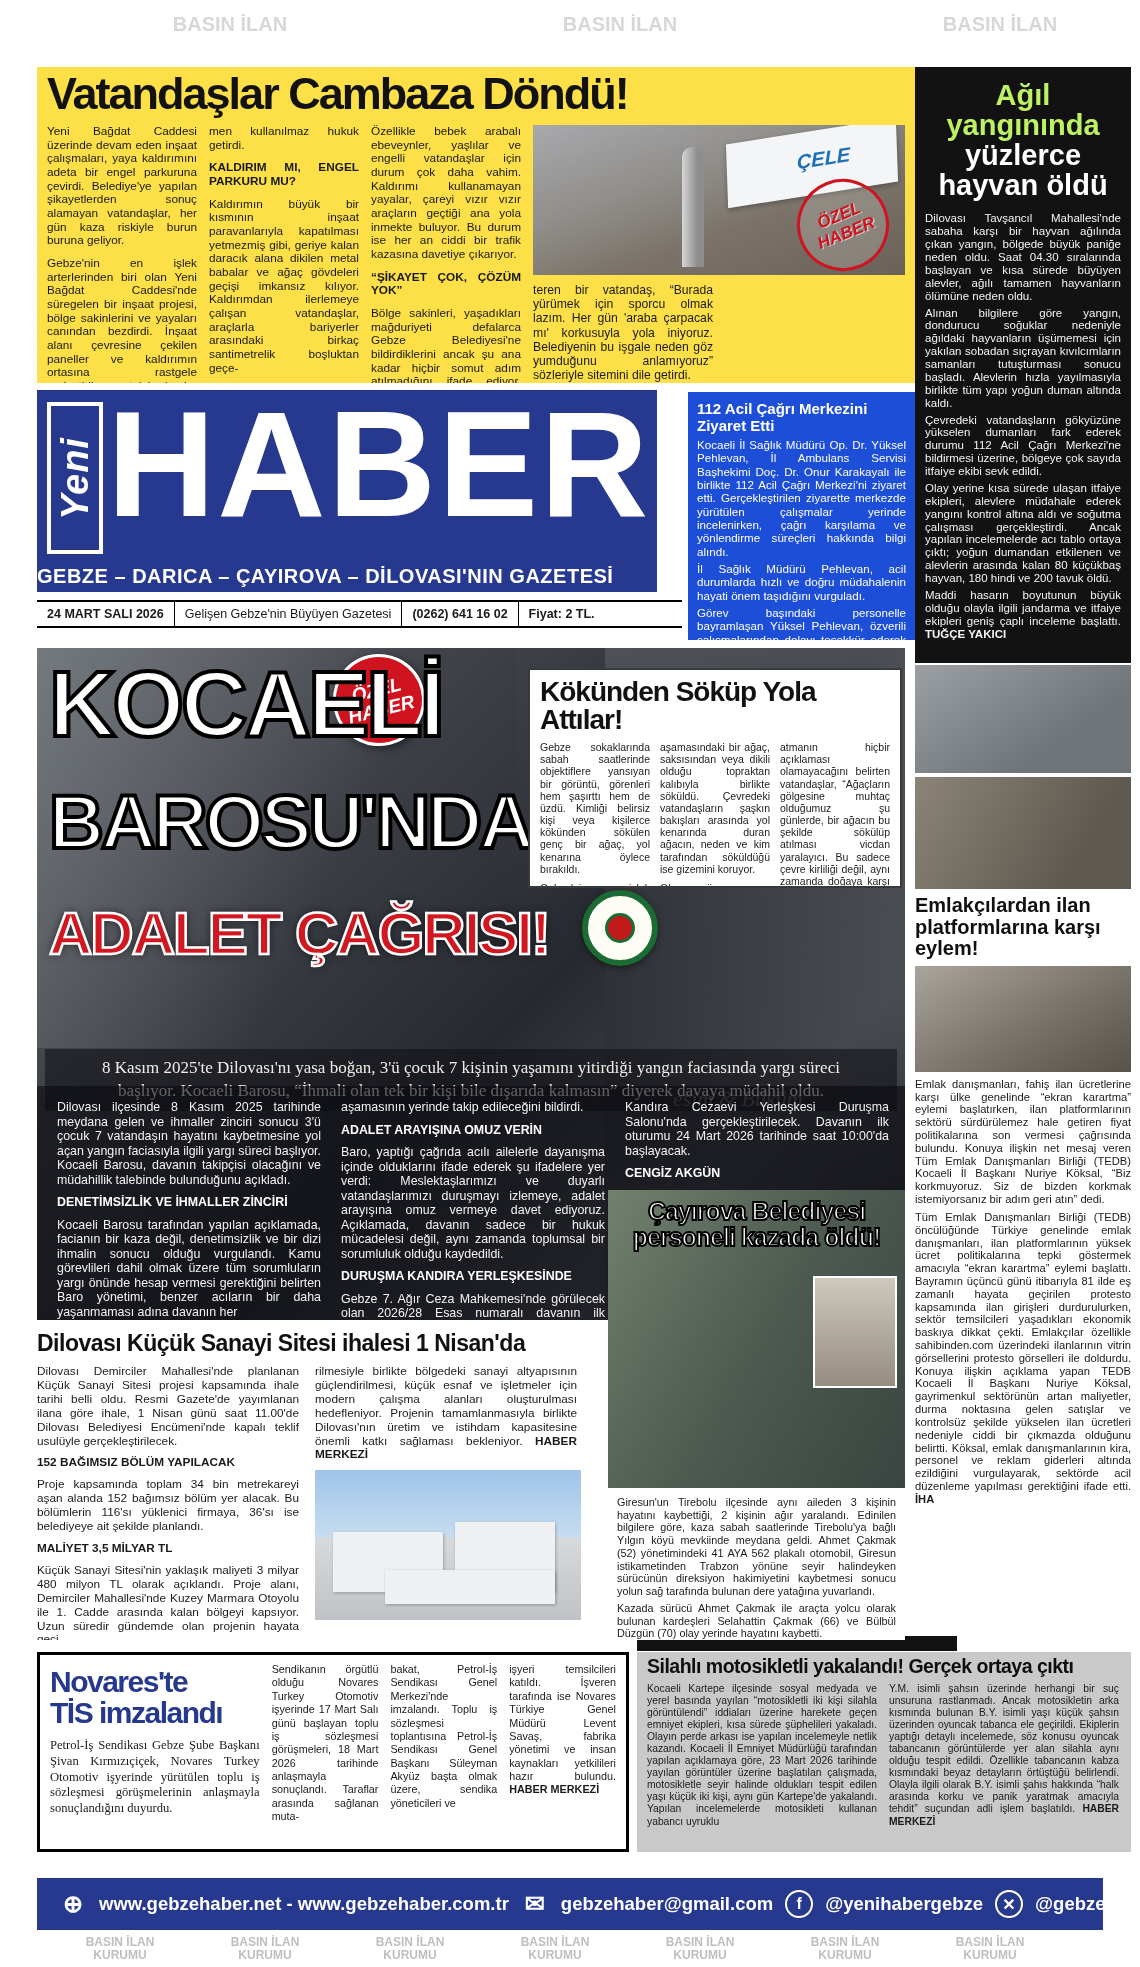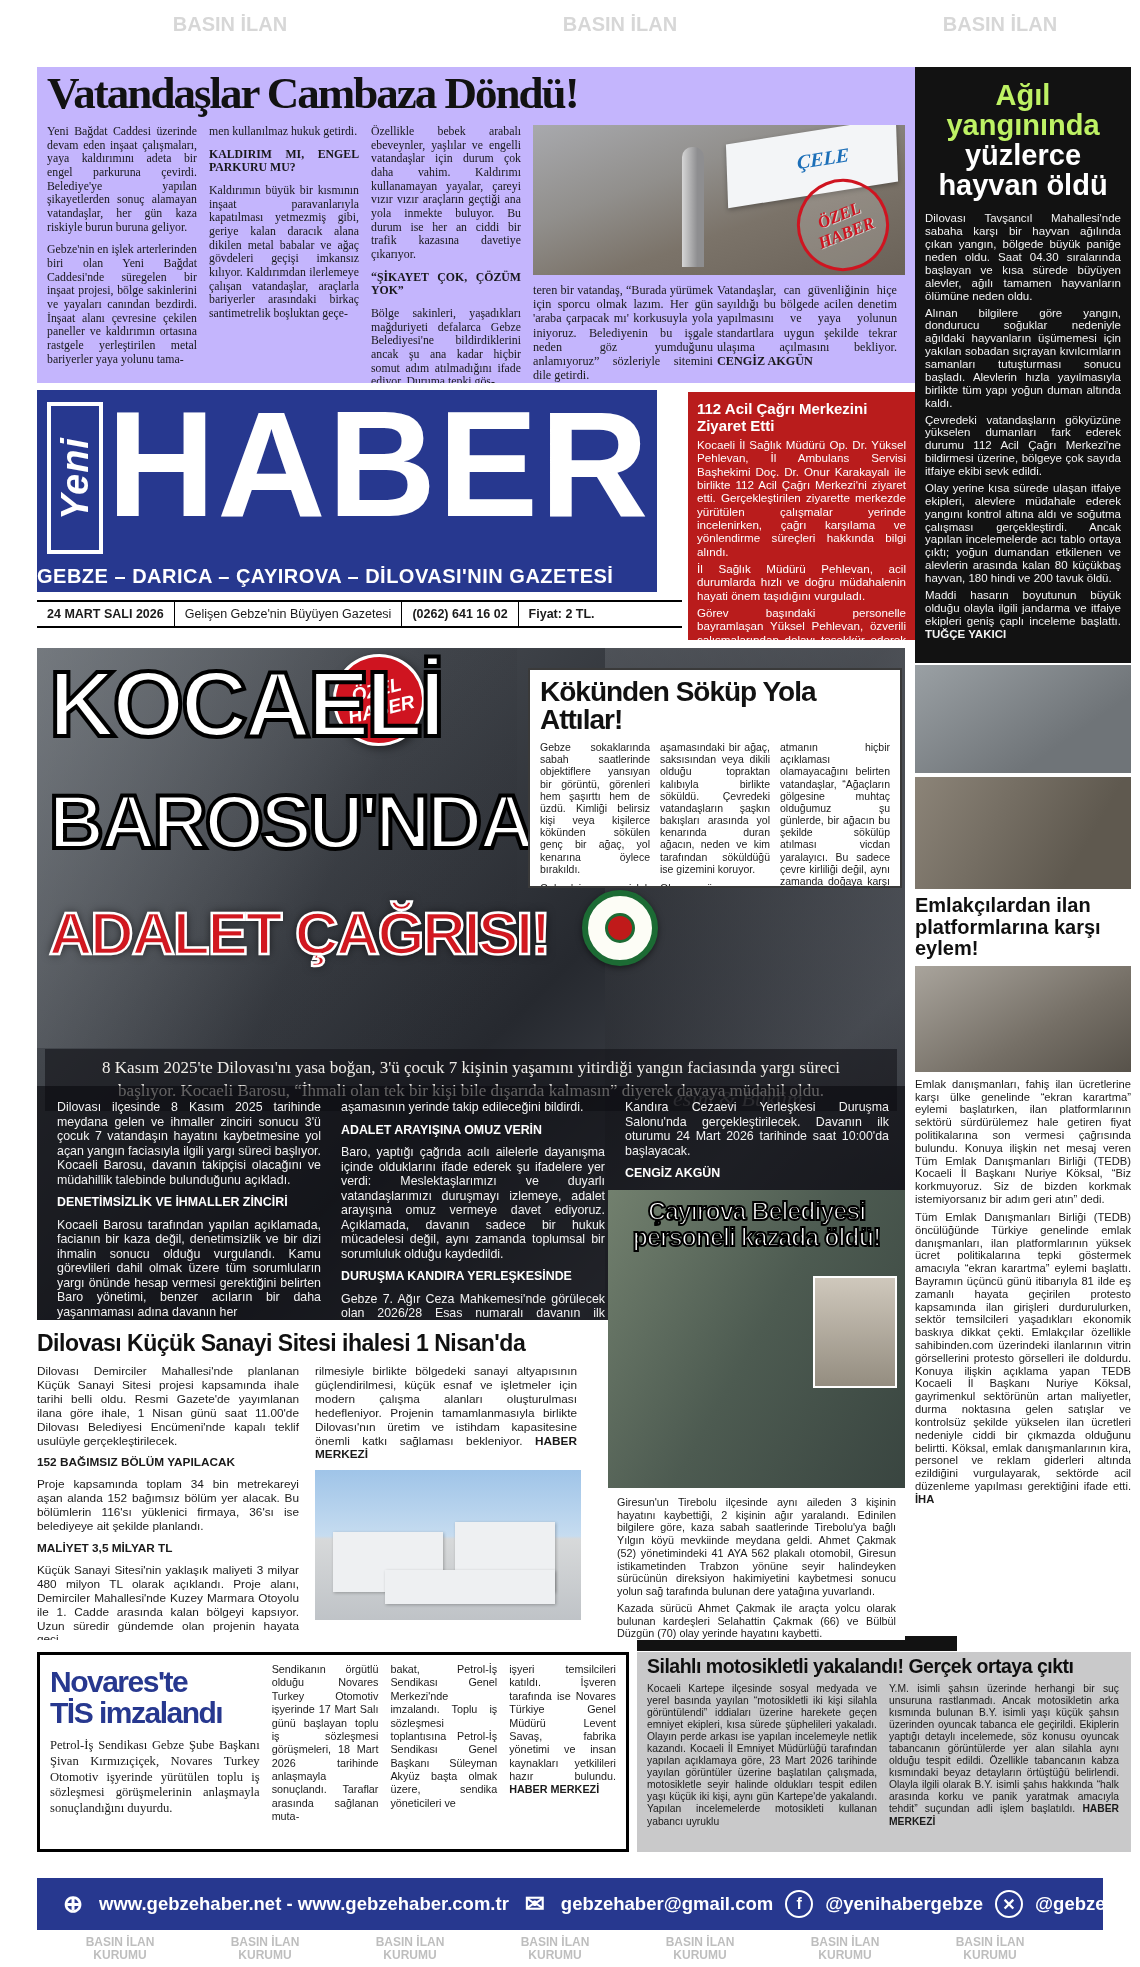--- a/index.html
+++ b/index.html
@@ -5,21 +5,21 @@
   * { box-sizing: border-box; margin: 0; padding: 0; }
   html,body { background:#fff; }
   body { font-family:"Liberation Sans", sans-serif; color:#1a1a1a; }
   #page { position:relative; width:1140px; height:1967px; margin:0 auto; background:#fff; overflow:hidden; }
   .abs { position:absolute; }
   .wm { position:absolute; z-index:0; text-align:center; font-weight:bold; color:rgba(110,110,110,.28); line-height:1.05; }
   .wm.big { font-size:20px; }
   .wm.small { font-size:12px; color:rgba(110,110,110,.45); }
 
   
-  #top-story { left:37px; top:67px; width:894px; height:316px; background:#c4b5fd; padding:4px 10px 6px; overflow:hidden; z-index:1;font-family:Liberation Serif, serif; }
+  #top-story { left:37px; top:67px; width:894px; height:316px; background:#fde047; padding:4px 10px 6px; overflow:hidden; z-index:1; }
   .ts-head { font-size:45px; font-weight:bold; letter-spacing:-2px; line-height:1.02; color:#121212; margin:0 0 8px; white-space:nowrap; }
   .ts-cols { display:flex; gap:12px; }
   .ts-col { width:150px; font-size:11.8px; line-height:1.16; text-align:justify; color:#18181a; }
   .ts-col p, .mini p { margin:0 0 9px; }
   .subhead { font-weight:bold; margin:2px 0 1px; }
   .ts-right { width:372px; }
   .ts-photo { position:relative; height:150px; background:linear-gradient(160deg,#a8a9ad 0%,#918f8c 35%,#7b7369 62%,#6a6258 100%); margin-bottom:8px; overflow:hidden; }
   .bollard { position:absolute; left:40%; top:22px; width:22px; height:120px; background:linear-gradient(90deg,#d6d6d6,#8e8e90 70%); border-radius:10px 10px 0 0; }
   .t-sign { position:absolute; right:8px; top:6px; width:170px; height:64px; background:#f3f5f7; transform:skewY(-7deg) rotate(-2deg); box-shadow:0 2px 5px rgba(0,0,0,.3); }
   .t-sign span { display:block; margin:18px 0 0 70px; color:#1c6fb8; font-weight:bold; font-size:20px; font-style:italic; }
@@ -40,21 +40,21 @@
   .yeni-box { position:absolute; left:10px; top:12px; width:56px; height:152px; border:4px solid #fff; display:flex; align-items:center; justify-content:center; }
   .yeni-box span { transform:rotate(-90deg); color:#fff; font-weight:bold; font-style:italic; font-size:38px; letter-spacing:1px; }
   .haber { position:absolute; left:70px; top:-8px; color:#fff; font-weight:bold; font-size:150px; line-height:1.1; letter-spacing:2px; }
   .tagline { position:absolute; left:0; bottom:4px; width:100%; text-align:left; color:#fff; font-weight:bold; font-size:20px; letter-spacing:.5px; }
   #datebar { left:37px; top:600px; width:645px; height:28px; border-top:2px solid #000; border-bottom:2px solid #000; display:flex; align-items:center; font-size:12.5px; z-index:1; background:#fff; }
   #datebar .seg { padding:0 10px; white-space:nowrap; }
   #datebar .sep { border-left:1.5px solid #000; height:100%; display:flex; align-items:center; }
   .d-bold { font-weight:bold; }
 
   
-  #box112 { left:688px; top:392px; width:227px; height:248px; background:#b91c1c; color:#fff; padding:9px 9px 6px; overflow:hidden; z-index:1; }
+  #box112 { left:688px; top:392px; width:227px; height:248px; background:#1d4ed8; color:#fff; padding:9px 9px 6px; overflow:hidden; z-index:1; }
   #box112 h3 { font-size:15px; line-height:1.1; margin-bottom:4px; }
   #box112 p { font-size:11.6px; line-height:1.15; text-align:justify; margin-bottom:4px; }
 
   
   #main { left:37px; top:648px; width:868px; height:672px; overflow:hidden; z-index:1;
           background:linear-gradient(135deg,#5c6167 0%,#41454b 28%,#26292f 55%,#474b52 78%,#2b2e34 100%); }
   .debris1 { position:absolute; left:0; top:0; width:480px; height:400px; background:linear-gradient(115deg,rgba(140,145,150,.5),rgba(40,42,48,.1) 60%); }
   .debris2 { position:absolute; right:0; top:0; width:300px; height:660px; background:linear-gradient(200deg,rgba(120,124,130,.45),rgba(25,26,30,.2) 70%); }
   .badge { position:absolute; left:296px; top:6px; width:92px; height:92px; background:#cf1420; border:3px solid #fff; border-radius:50%; transform:rotate(-14deg); color:#fff; font-weight:bold; font-style:italic; font-size:19px; line-height:1.05; display:flex; flex-direction:column; align-items:center; justify-content:center; box-shadow:2px 3px 8px rgba(0,0,0,.5); }
   .mh1 { position:absolute; left:12px; top:10px; font-size:92px; font-weight:bold; letter-spacing:-3px; color:#fff; -webkit-text-stroke:4px #000; line-height:1; }
@@ -161,23 +161,20 @@
           <div class="bollard"></div>
           <div class="stamp">
             <span>ÖZEL</span>
             <span>HABER</span>
           </div>
         </div>
         <div class="ts-minicols">
           <div class="mini">
             <p>teren bir vatandaş, “Burada yürümek için sporcu olmak lazım. Her gün 'araba çarpacak mı' korkusuyla yola iniyoruz. Belediyenin bu işgale neden göz yumduğunu anlamıyoruz” sözleriyle sitemini dile getirdi.</p>
           </div>
-          <div class="mini">
-            <p><span>Vatandaşlar, can güvenliğinin hiçe sayıldığı bu bölgede acilen denetim yapılmasını ve yaya yolunun standartlara uygun şekilde tekrar ulaşıma açılmasını bekliyor. </span><span class="byline">CENGİZ AKGÜN</span></p>
-          </div>
         </div>
       </div>
     </div>
   </div>
 
   <div id="agil" class="abs">
     <div class="agil-head">
       <span class="y">Ağıl yangınında</span>
       <span class="w">yüzlerce hayvan öldü</span>
     </div>

